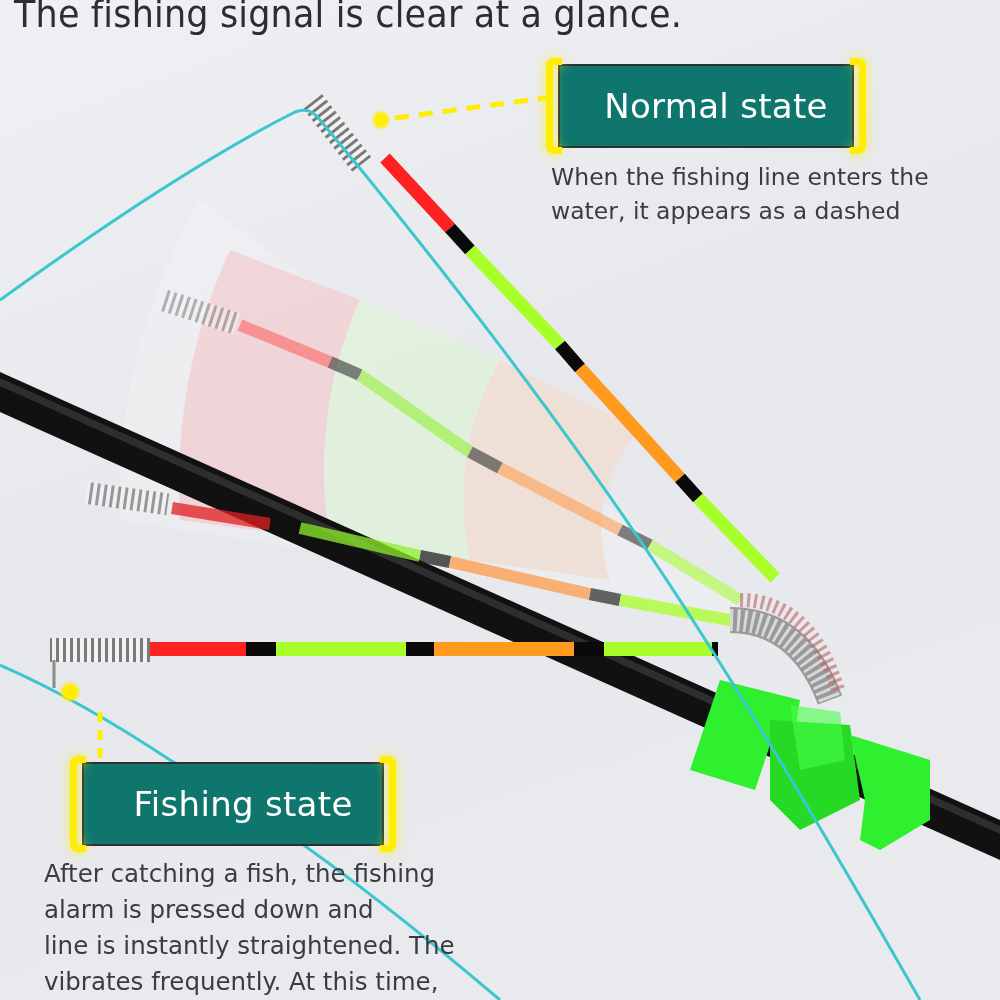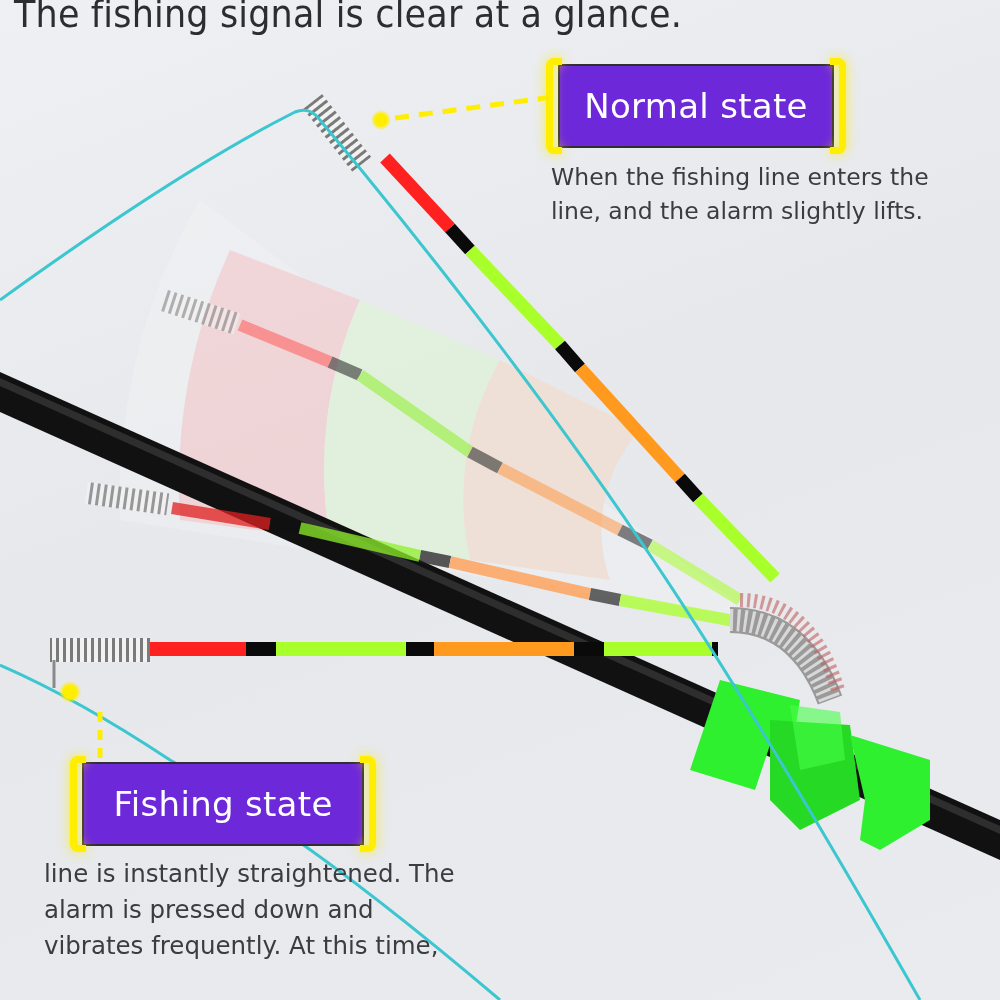--- a/index.html
+++ b/index.html
@@ -8,24 +8,25 @@
     background: linear-gradient(160deg, #eef0f3 0%, #e6e8ec 45%, #e9ebee 100%);
     font-family: "DejaVu Sans", sans-serif;
   }
   .headline {
     position:absolute; left:14px; top:-8px; margin:0;
     font-size:38px; font-weight:normal; color:#2b2d31; letter-spacing:0.2px;
     font-family: "DejaVu Sans", sans-serif; transform: scaleX(0.92); transform-origin:left top;
   }
   svg.scene { position:absolute; left:0; top:0; }
   .label-box {
-    position:absolute; background:#6d28d9; color:#ffffff;
+    position:absolute; background:#0f766e; color:#ffffff;
     display:flex; align-items:center; justify-content:center;
     font-size:34px; letter-spacing:0.3px;
     box-shadow: 0 0 0 2px #2f2f2f inset;
+    padding-left: 20px;
   }
   .label-box .bracket {
     position:absolute; top:-6px; bottom:-6px; width:16px;
     border:7px solid #ffee00; box-sizing:border-box;
     filter: drop-shadow(0 0 6px rgba(255,238,0,0.8));
   }
   .label-box .bracket.left { left:-12px; border-right:none; border-radius:8px 0 0 8px; }
   .label-box .bracket.right { right:-12px; border-left:none; border-radius:0 8px 8px 0; }
   .desc {
     position:absolute; margin:0; color:#3a3c40; font-size:23.5px; line-height:34px;
@@ -136,26 +137,27 @@
 </svg>
 
 <div class="label-box" style="left:558px; top:64px; width:276px; height:84px;">
   <span class="bracket left"></span>
   <span>Normal state</span>
   <span class="bracket right"></span>
 </div>
 
 <div class="desc" style="left:551px; top:160px;">
   <div>When the fishing line enters the</div>
-  <div>line, and the alarm slightly lifts.</div>
+  <div>water, it appears as a dashed</div>
 </div>
 
 <div class="label-box" style="left:54px; top:762px; width:282px; height:84px;margin-left:28px;">
   <span class="bracket left"></span>
   <span>Fishing state</span>
   <span class="bracket right"></span>
 </div>
 
 <div class="desc" style="left:44px; top:856px; font-size:24.5px; line-height:36px;">
+  <div>After catching a fish, the fishing</div>
+  <div>alarm is pressed down and</div>
   <div>line is instantly straightened. The</div>
-  <div>alarm is pressed down and</div>
   <div>vibrates frequently. At this time,</div>
 </div>
 
 </body></html>

